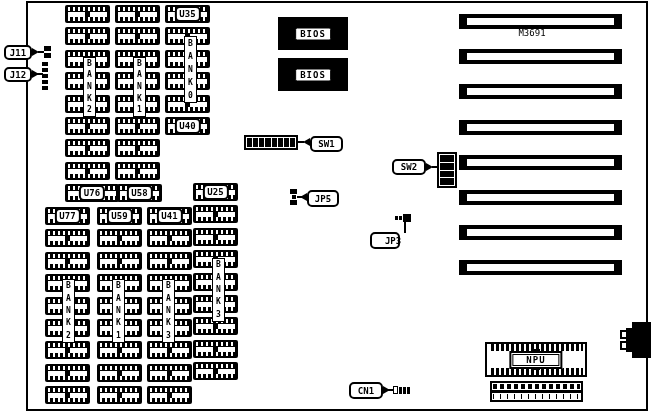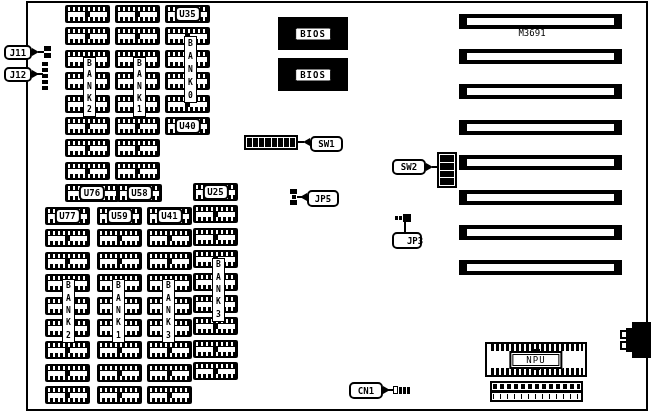--- a/index.html
+++ b/index.html
@@ -70,21 +70,21 @@
     content:"";position:absolute;left:2px;right:2px;height:7px;
     background:repeating-linear-gradient(90deg,#fff 0 2px,#000 2px 5px);
   }
   #npu-socket::before{top:0;}
   #npu-socket::after{bottom:0;}
   .npu-tab{position:absolute;left:50%;transform:translateX(-50%);width:8px;height:5px;background:#000;z-index:3;}
   #npu-tag{
     position:absolute;left:50%;top:50%;transform:translate(-50%,-50%);
     background:#fff;border:2px solid #000;padding:1px;z-index:4;
   }
-  #npu-tag .inner{border:1px solid #000;font-size:9px;font-weight:normal;line-height:10px;padding:0 13px;letter-spacing:1px;}
+  #npu-tag .inner{border:1px solid #000;font-size:9px;font-weight:bold;line-height:10px;padding:0 13px;letter-spacing:1px;}
   
   #bottom-connector{position:absolute;left:490px;top:381px;width:93px;height:21px;border:2px solid #000;background:#fff;z-index:2;}
   #bottom-connector .r1{position:absolute;left:1px;right:1px;top:1px;height:5px;
     background:repeating-linear-gradient(90deg,#000 0 4px,#fff 4px 7px);}
   #bottom-connector .r2{position:absolute;left:0;right:0;top:7px;height:3px;background:#000;}
   #bottom-connector .r3{position:absolute;left:1px;right:1px;top:11px;bottom:1px;
     background:repeating-linear-gradient(90deg,#000 0 1px,#fff 1px 7px);}
   
   .kb-part{position:absolute;background:#000;z-index:2;}
   .kb-pin{position:absolute;width:8px;height:9px;background:#fff;border:2px solid #000;z-index:3;}
@@ -158,21 +158,21 @@
   <div class="hline" style="left:297px;top:196px;width:5px;"></div>
   <div class="tri-l" style="left:300px;top:193px;"></div>
   <div class="tag" style="left:307px;top:190px;width:32px;height:17px;">JP5</div>
 
   <div class="pin-row" style="left:395px;top:214px;">
     <span class="p" style="width:3px;height:4px;"></span>
     <span class="p" style="width:3px;height:4px;"></span>
     <span class="p" style="width:8px;height:8px;"></span>
   </div>
   <div class="vline" style="left:404px;top:222px;height:11px;"></div>
-  <div class="tag" style="left:392px;top:232px;width:30px;height:17px;padding-left:16px;">JP3</div>
+  <div class="tag" style="left:370px;top:232px;width:30px;height:17px;padding-left:16px;">JP3</div>
 
   <div class="tag" style="left:349px;top:382px;width:34px;height:17px;">CN1</div>
   <div class="tri-r" style="left:383px;top:386px;"></div>
   <div class="hline" style="left:388px;top:389px;width:5px;"></div>
   <div class="pin-row" style="left:393px;top:386px;">
     <span class="pw" style="width:5px;height:8px;"></span>
     <span class="p" style="width:3px;height:7px;"></span>
     <span class="p" style="width:3px;height:7px;"></span>
     <span class="p" style="width:3px;height:7px;"></span>
   </div>

